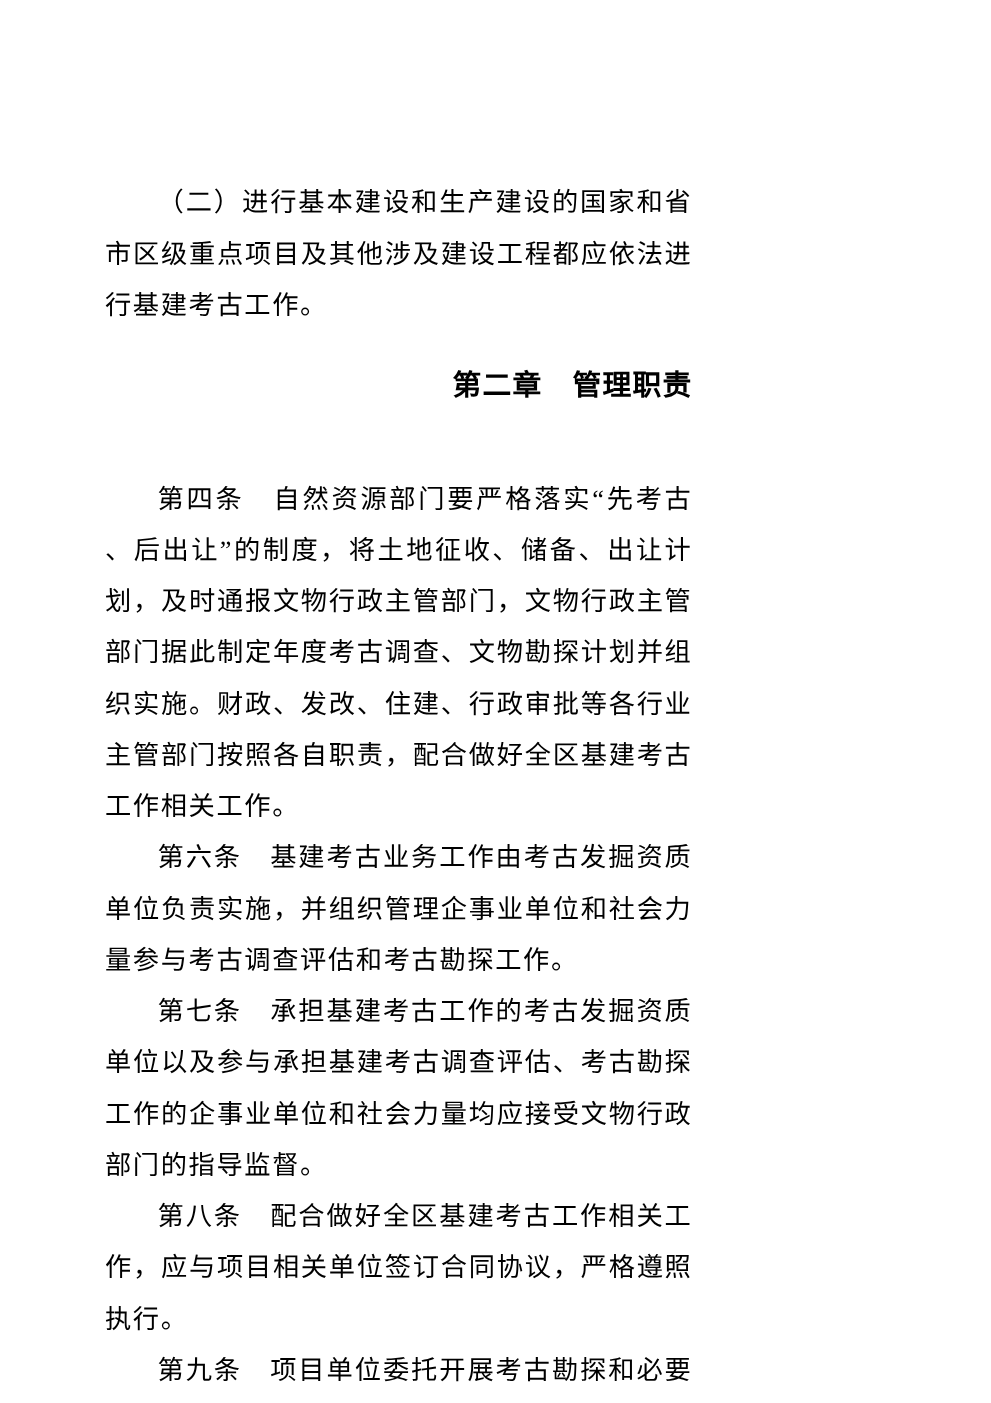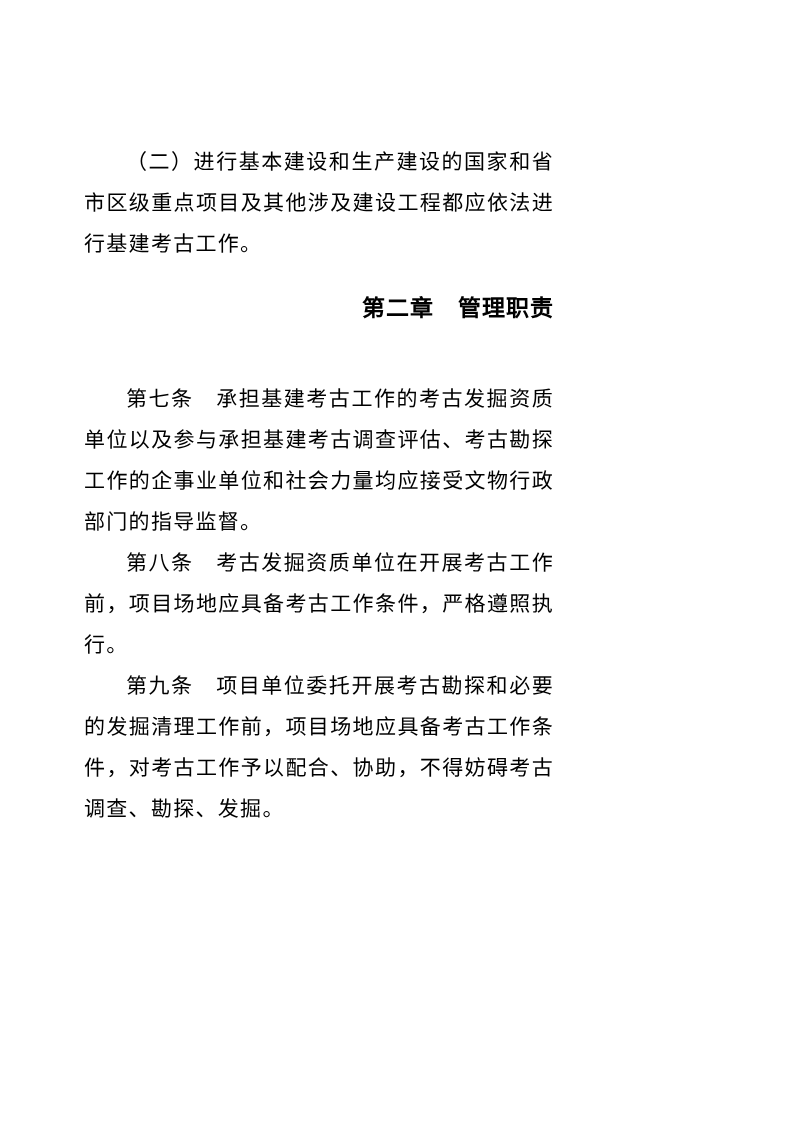--- a/index.html
+++ b/index.html
@@ -40,21 +40,23 @@
   }
 </style>
 </head>
 <body>
 
 <div class="doc-page">
   <p class="body-para">（二）进行基本建设和生产建设的国家和省市区级重点项目及其他涉及建设工程都应依法进行基建考古工作。</p>
 
   <h2 class="chapter-heading">第二章　管理职责</h2>
 
+  <p class="body-para">第四条　自然资源部门要严格落实“先考古、后出让”的制度，将土地征收、储备、出让计划，及时通报文物行政主管部门，文物行政主管部门据此制定年度考古调查、文物勘探计划并组织实施。财政、发改、住建、行政审批等各行业主管部门按照各自职责，配合做好全区基建考古工作相关工作。</p>
 
 
+  <p class="body-para">第六条　基建考古业务工作由考古发掘资质单位负责实施，并组织管理企事业单位和社会力量参与考古调查评估和考古勘探工作。</p>
 
   <p class="body-para">第七条　承担基建考古工作的考古发掘资质单位以及参与承担基建考古调查评估、考古勘探工作的企事业单位和社会力量均应接受文物行政部门的指导监督。</p>
 
-  <p class="body-para">第八条　考古发掘资质单位在开展考古工作前，项目场地应具备考古工作条件，严格遵照执行。</p>
+  <p class="body-para">第八条　配合做好全区基建考古工作相关工作，应与项目相关单位签订合同协议，严格遵照执行。</p>
 
   <p class="body-para">第九条　项目单位委托开展考古勘探和必要的发掘清理工作前，项目场地应具备考古工作条件，对考古工作予以配合、协助，不得妨碍考古调查、勘探、发掘。</p>
 </div>
 
 </body></html>

